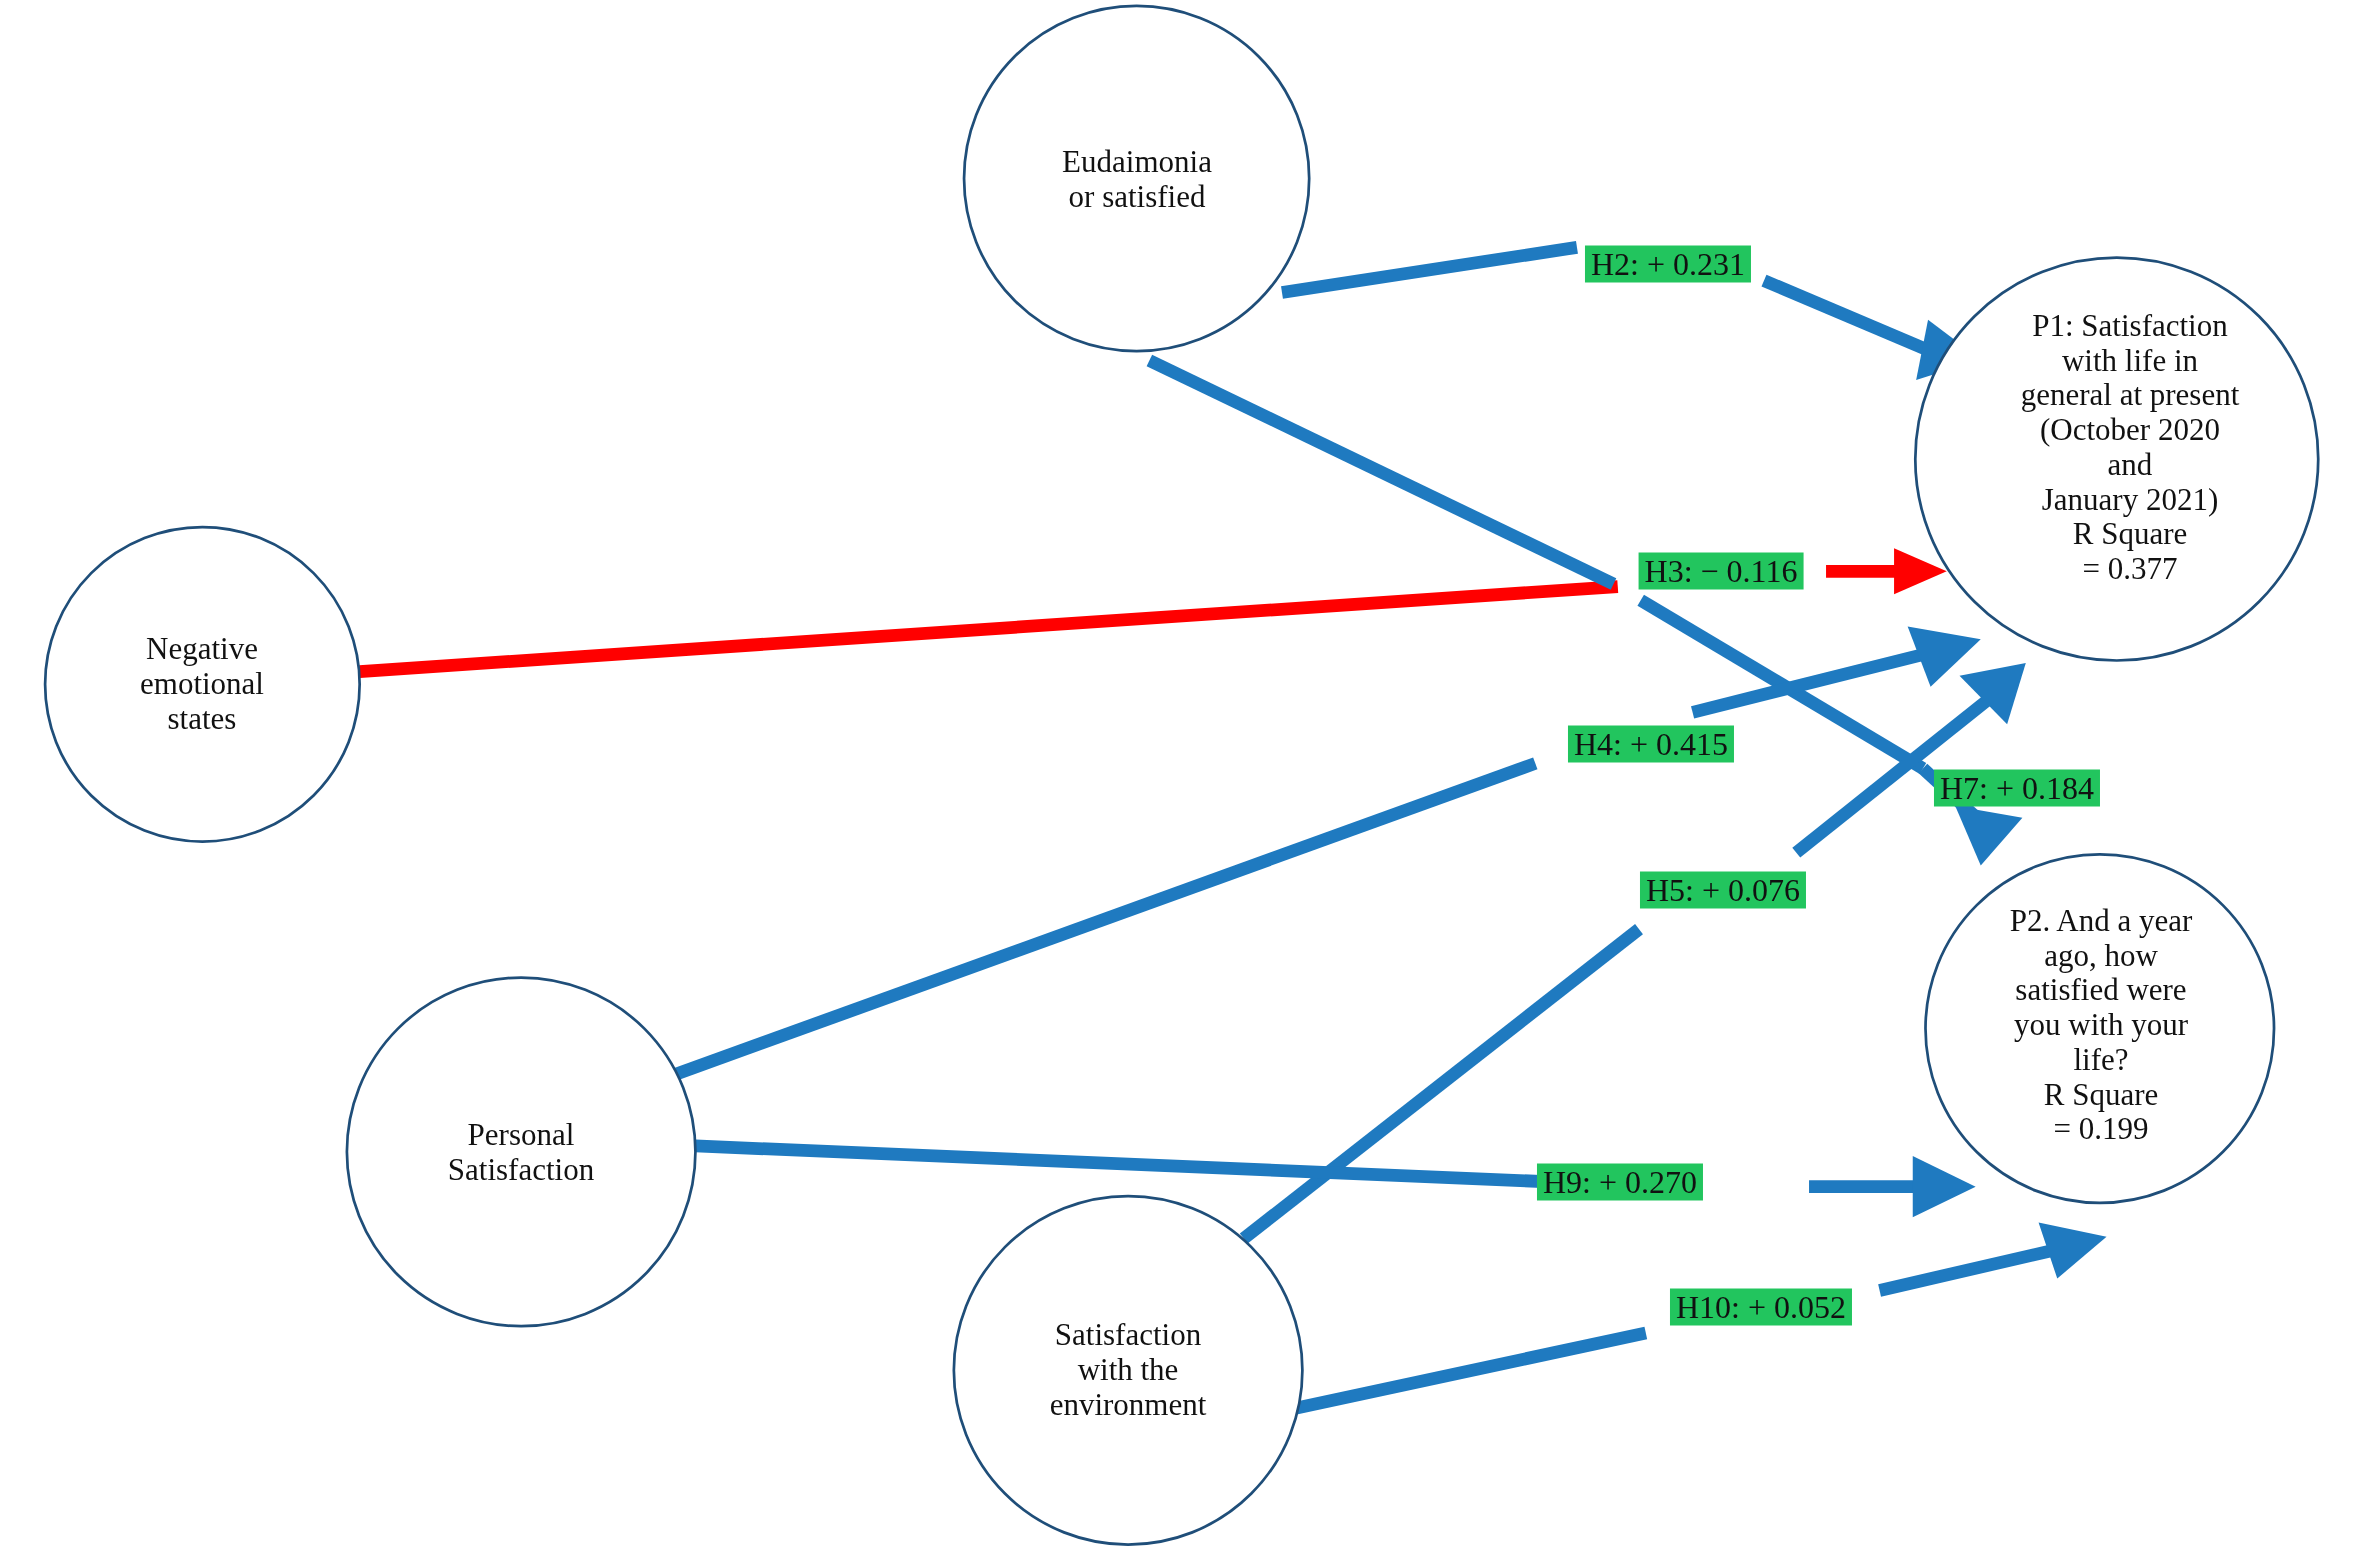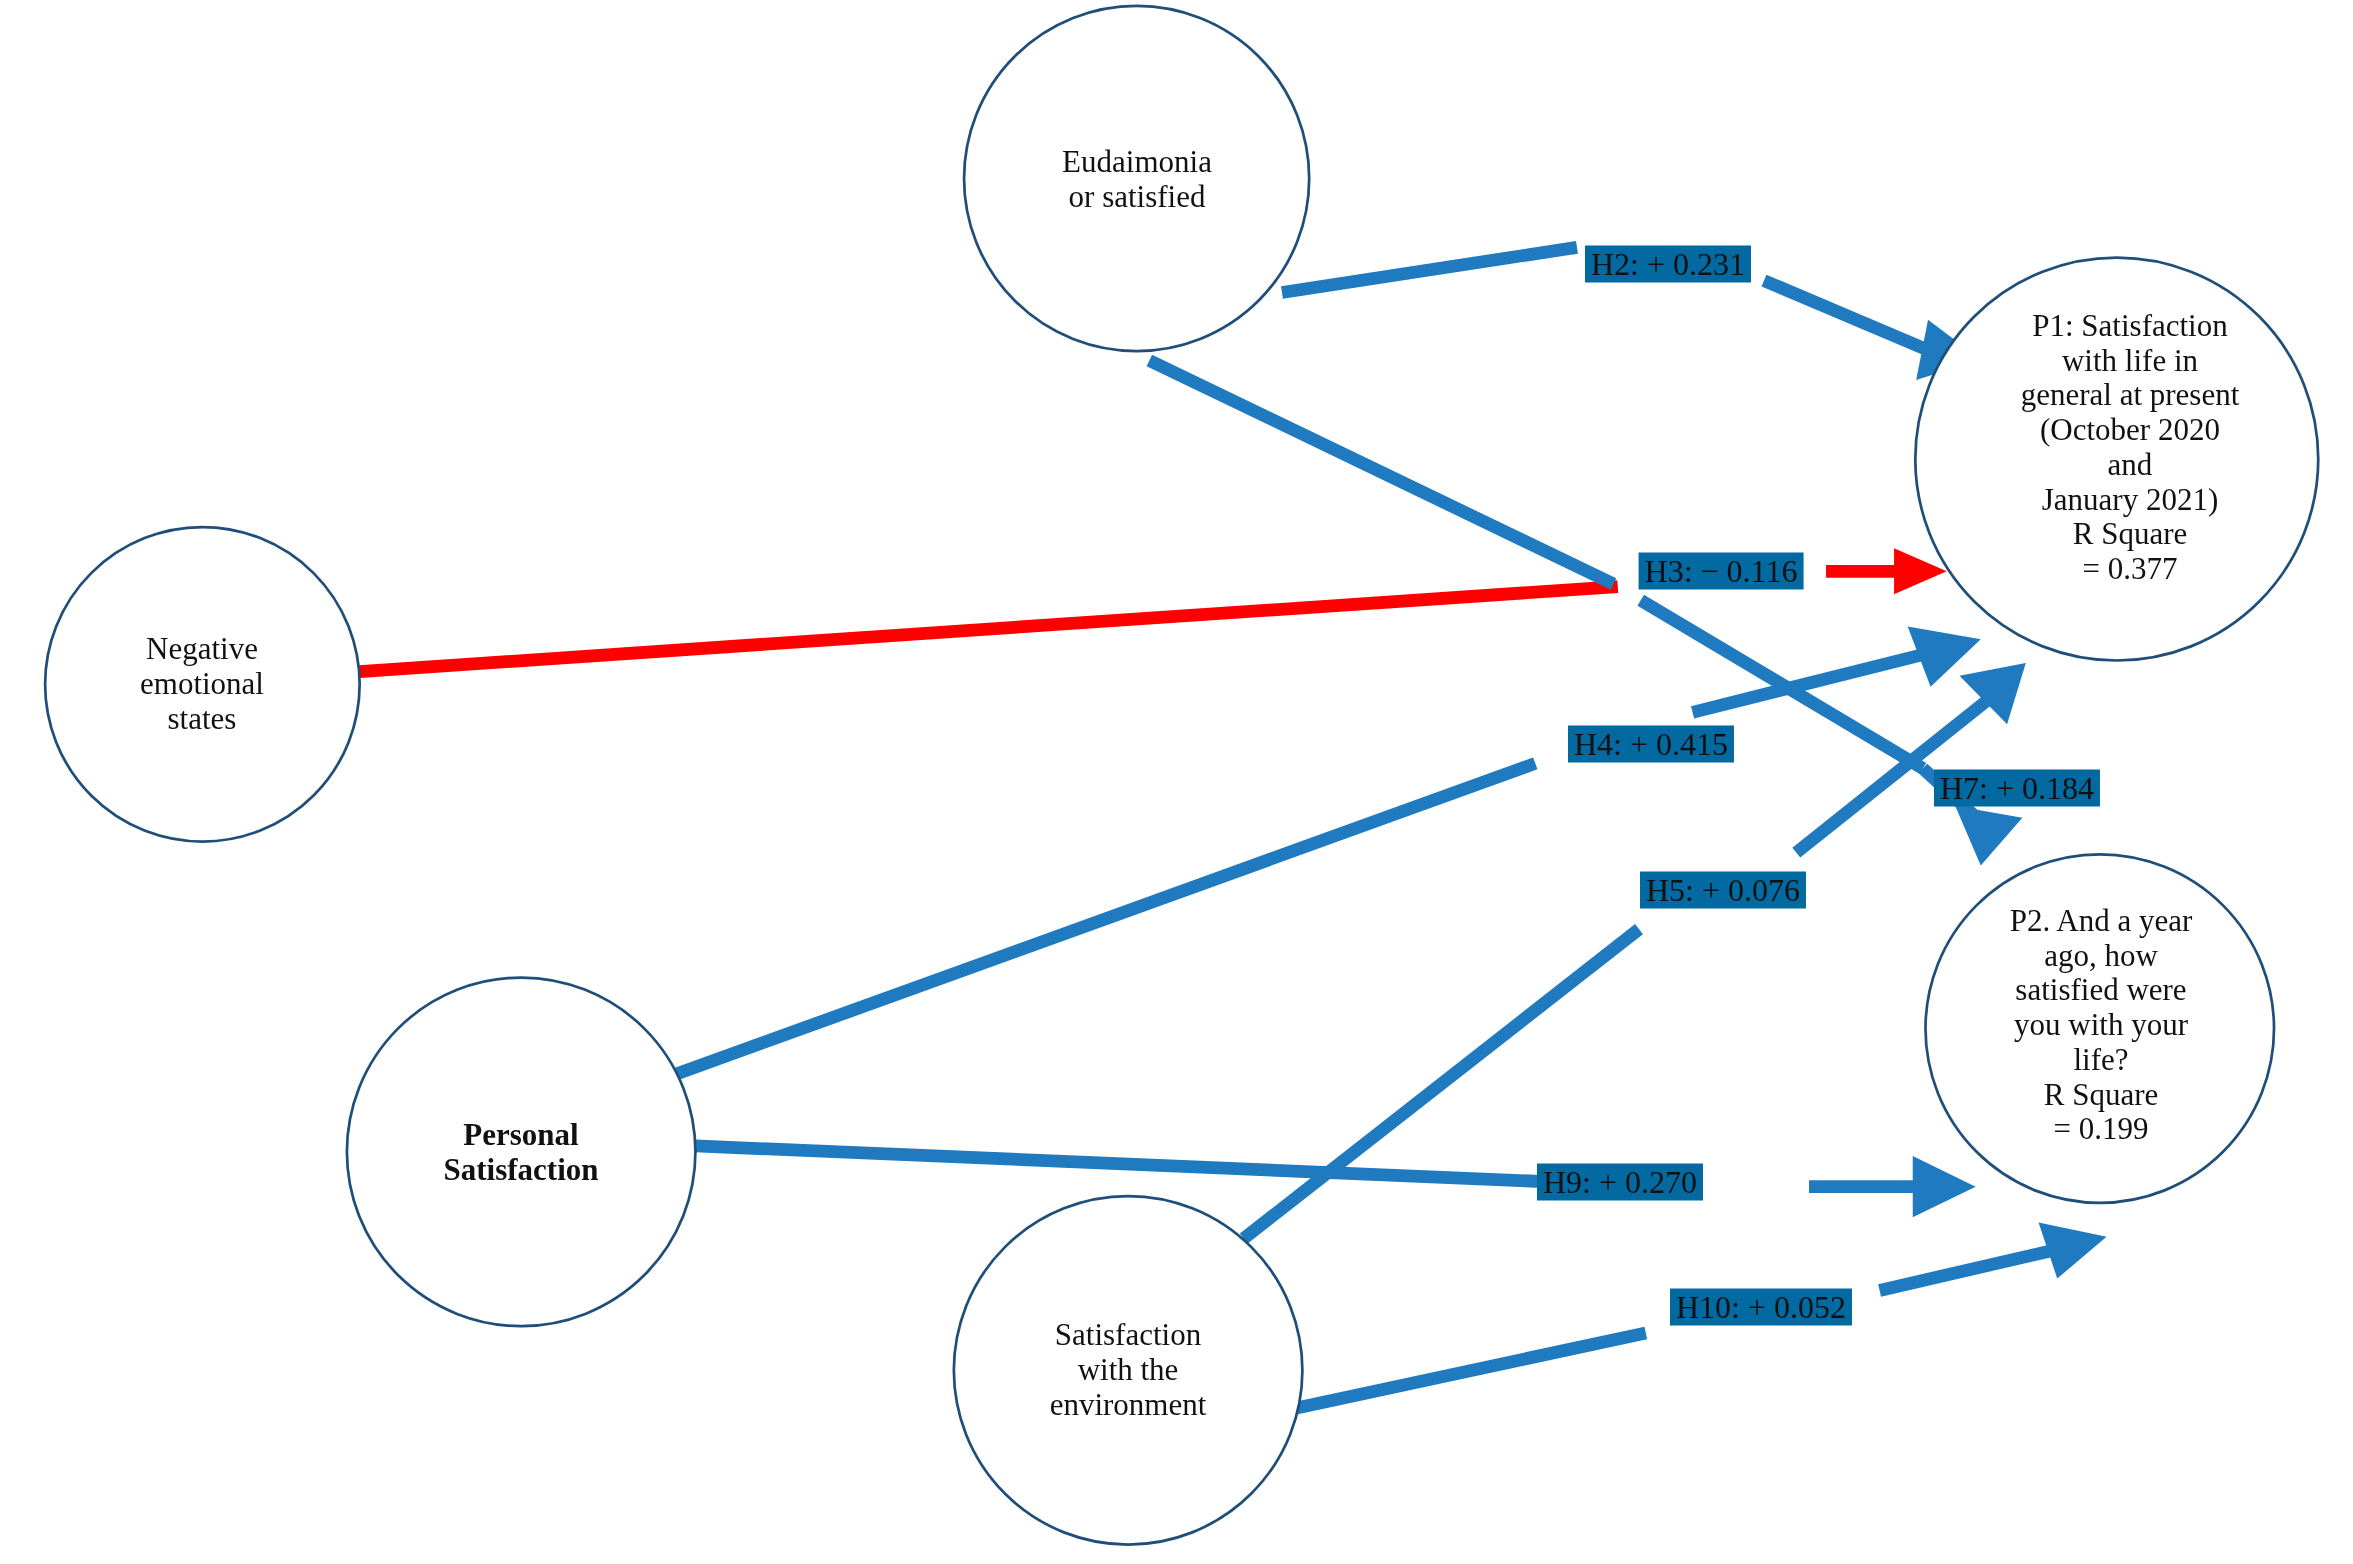--- a/index.html
+++ b/index.html
@@ -25,21 +25,21 @@
   }
   .node-label.small{font-size:31px;line-height:1.12;}
 
   .edge-label{
     position:absolute;
     color:#111111;
     font-family:"Liberation Serif", serif;
     font-size:32px;
     white-space:nowrap;
     transform:translate(-50%,-50%);
-    background:#0369a1;
+    background:#22c55e;
     padding:0 6px;
   }
   .path-blue{stroke:#1F7AC0;stroke-width:15;fill:none;stroke-linecap:butt;}
   .path-red{stroke:#FF0000;stroke-width:15;fill:none;stroke-linecap:butt;}
   .arrow-blue{fill:#1F7AC0;}
   .arrow-red{fill:#FF0000;}
 </style>
 </head>
 <body>
 
@@ -96,21 +96,21 @@
     <circle class="node-circle" cx="1327" cy="1612" r="205"></circle>
     <circle class="node-circle" cx="2490" cy="540" r="237"></circle>
     <circle class="node-circle" cx="2470" cy="1210" r="205"></circle>
   </svg>
 
   <div class="node-label" style="left:1137px;top:179px;">Eudaimonia
 or satisfied</div>
   <div class="node-label" style="left:202px;top:684px;">Negative
 emotional
 states</div>
-  <div class="node-label" style="left:521px;top:1152px;font-weight:bold;">Personal
+  <div class="node-label" style="left:521px;top:1152px;">Personal
 Satisfaction</div>
   <div class="node-label" style="left:1128px;top:1370px;">Satisfaction
 with the
 environment</div>
   <div class="node-label small" style="left:2118px;top:448px;margin-left:12px;">P1: Satisfaction
 with life in
 general at present
 (October 2020 and
 January 2021)
 R Square

